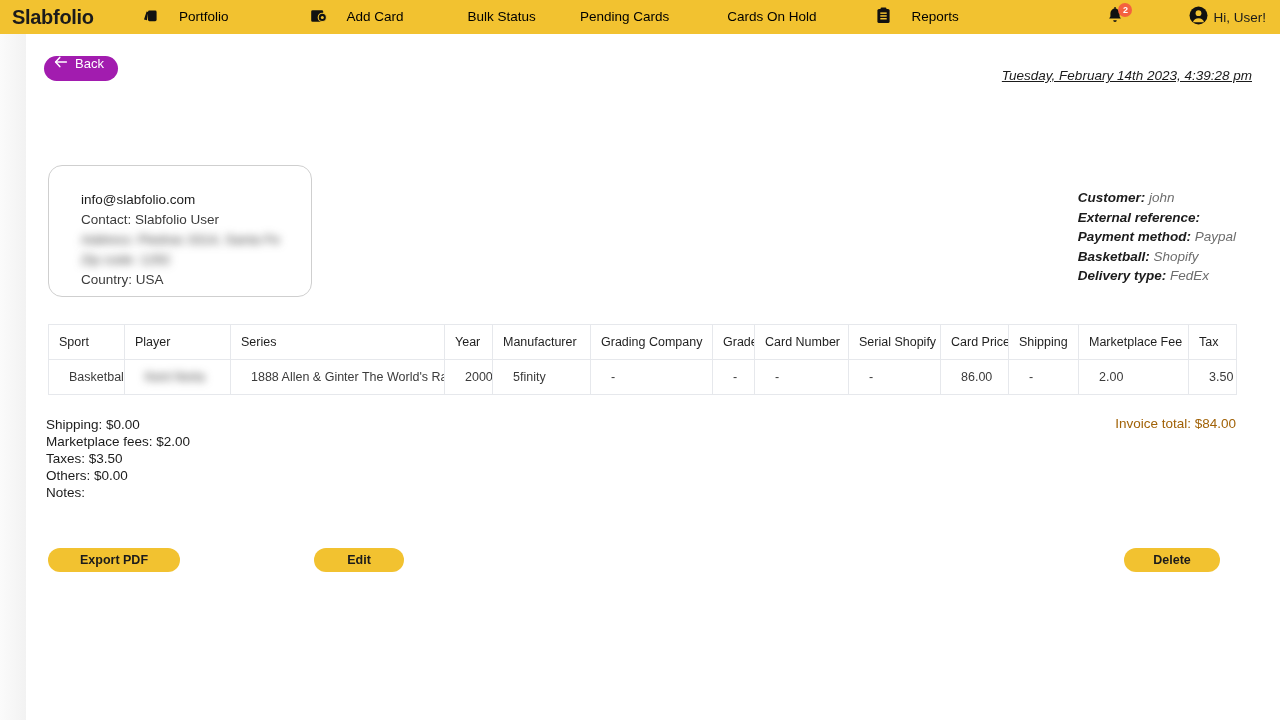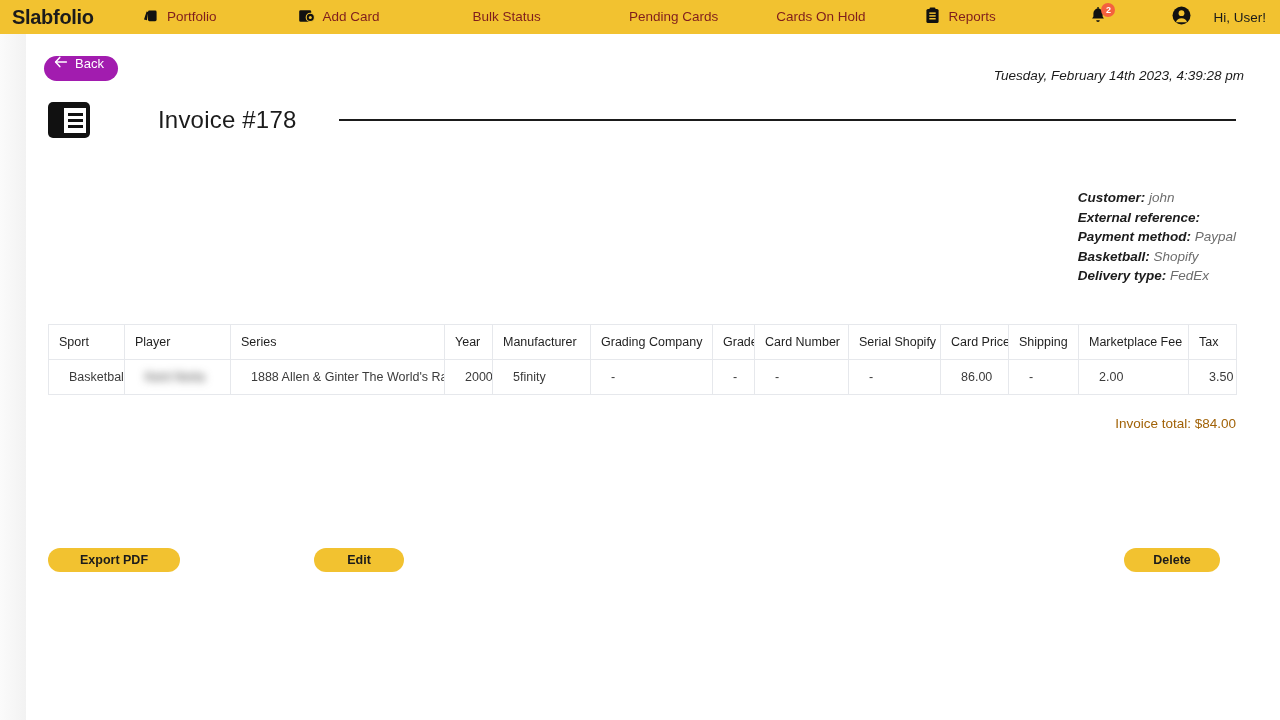--- a/index.html
+++ b/index.html
@@ -23,56 +23,56 @@
     position: absolute; top: 0; left: 0; width: 1280px; height: 34px;
     background: #f2c230;
     display: flex; align-items: center;
   }
   .brand {
     font-size: 20px; font-weight: bold; color: #1b1b1b;
     letter-spacing: -0.3px; margin-left: 12px; width: 112px;
   }
   .nav-items { display: flex; align-items: center; flex: 1; }
   .nav-item {
-    display: flex; align-items: center; gap: 8px;
-    color: #7f1d1d; font-size: 13.5px; cursor: pointer;
+    display: flex; align-items: center; gap: 20px;
+    color: #000000; font-size: 13.5px; cursor: pointer;
     white-space: nowrap;
   }
   .nav-item .label { line-height: 1; }
   .ni-portfolio { margin-left: 18px; }
   .ni-addcard   { margin-left: 82px; }
-  .ni-bulk      { margin-left: 93px; }
-  .ni-pending   { margin-left: 88px; }
+  .ni-bulk      { margin-left: 64px; }
+  .ni-pending   { margin-left: 44px; }
   .ni-hold      { margin-left: 58px; }
   .ni-reports   { margin-left: 60px; }
 
   .nav-right { display: flex; align-items: center; margin-right: 14px; }
   .bell-wrap { position: relative; width: 22px; height: 22px; margin-right: 62px; cursor: pointer; }
   .badge {
     position: absolute; top: -3px; right: -5px;
     width: 14px; height: 14px; border-radius: 50%;
     background: #f4613e; color: #fff;
     font-size: 9px; font-weight: bold;
     display: flex; align-items: center; justify-content: center;
     line-height: 1;
   }
-  .user { display: flex; align-items: center; gap: 22px; cursor: pointer; }
+  .user { display: flex; align-items: center; gap: 5px; cursor: pointer; }
   .user .label { font-size: 13.5px; color: #1b1b1b; }
 
   
   .back-btn {
     position: absolute; left: 44px; top: 56px;
     height: 25px; padding: 0 14px 0 10px;
     background: #a21caf; border-radius: 13px;
     display: flex; gap: 7px;
     color: #fff; font-size: 13px; cursor: pointer; border: none;
   }
   .date-text {
-    position: absolute; right: 36px; top: 68px;
-    font-size: 13.5px; font-style: italic; color: #1b1b1b;
+    position: absolute; right: 28px; top: 68px;
+    font-size: 13.5px; font-style: italic; color: #1b1b1b; text-decoration: underline;
   }
 
   
   .title-row {
     position: absolute; left: 48px; top: 100px; width: 1188px; height: 40px;
     display: flex; align-items: center;
   }
   .inv-icon {
     width: 42px; height: 36px; background: #111; border-radius: 5px;
     display: flex; align-items: center; justify-content: flex-end;
@@ -232,32 +232,28 @@
       <svg width="14" height="12" viewBox="0 0 14 12">
         <path d="M5.8 1.4 L1.6 6 L5.8 10.6" fill="none" stroke="#fff" stroke-width="1.5" stroke-linecap="round" stroke-linejoin="round"></path>
         <path d="M1.9 6 H12.4" stroke="#fff" stroke-width="1.5" stroke-linecap="round"></path>
       </svg>
     </span>
     <span>Back</span>
   </button>
 
   <div class="date-text">Tuesday, February 14th 2023, 4:39:28 pm</div>
 
-  <div class="title-row">
-    <div class="inv-icon">
-      <div class="panel">
-        <i></i>
-          <i></i>
-          <i></i>
-      </div>
-    </div>
-    <div class="inv-title">Invoice #178</div>
-    <div class="title-rule"></div>
-  </div>
-
+
+  <div class="info-card">
+    <div class="line em">info@slabfolio.com</div>
+    <div class="line">Contact: Slabfolio User</div>
+    <div class="line blurred">Address: Piedras 3314, Santa Fe</div>
+    <div class="line blurred">Zip code: 1292</div>
+    <div class="line">Country: USA</div>
+  </div>
 
   <div class="cust-block">
     <div class="row">
       <span class="k">Customer:</span>
       <span class="v">john</span>
     </div>
     <div class="row">
       <span class="k">External reference:</span>
       <span class="v"></span>
     </div>
@@ -322,20 +318,27 @@
           <td>-</td>
           <td>86.00</td>
           <td>-</td>
           <td>2.00</td>
           <td>3.50</td>
         </tr>
       </tbody>
     </table>
   </div>
 
+  <div class="totals">
+    <div>Shipping: $0.00</div>
+    <div>Marketplace fees: $2.00</div>
+    <div>Taxes: $3.50</div>
+    <div>Others: $0.00</div>
+    <div>Notes:</div>
+  </div>
 
   <div class="grand">Invoice total: $84.00</div>
 
   <button class="btn btn-export">Export PDF</button>
   <button class="btn btn-edit">Edit</button>
   <button class="btn btn-delete">Delete</button>
 
 </div>
 
 </body></html>

